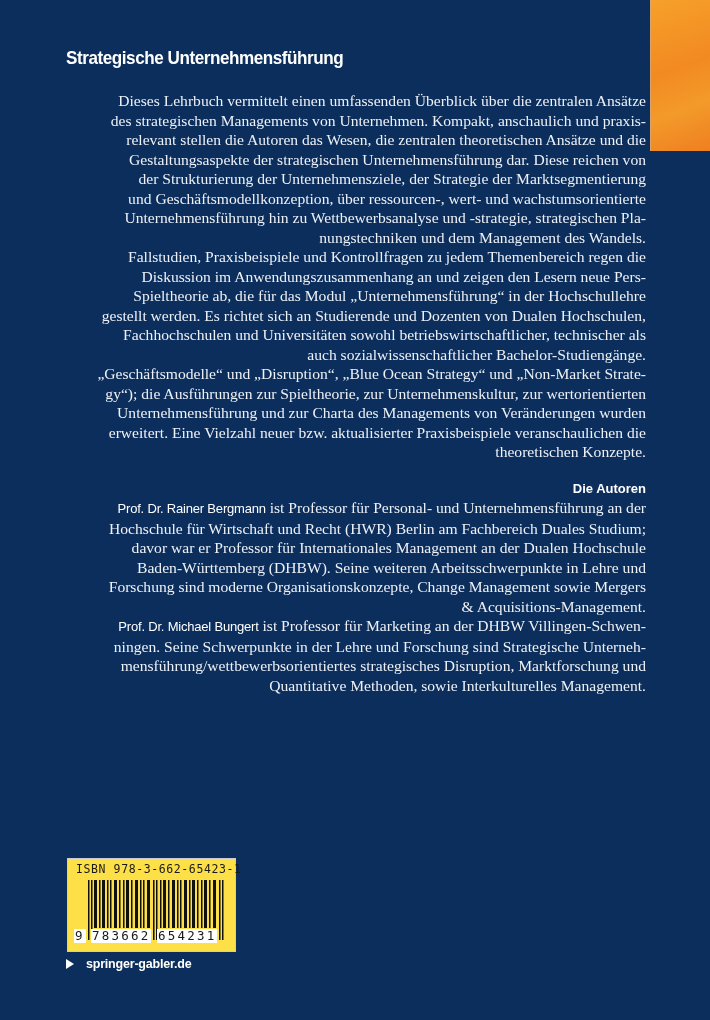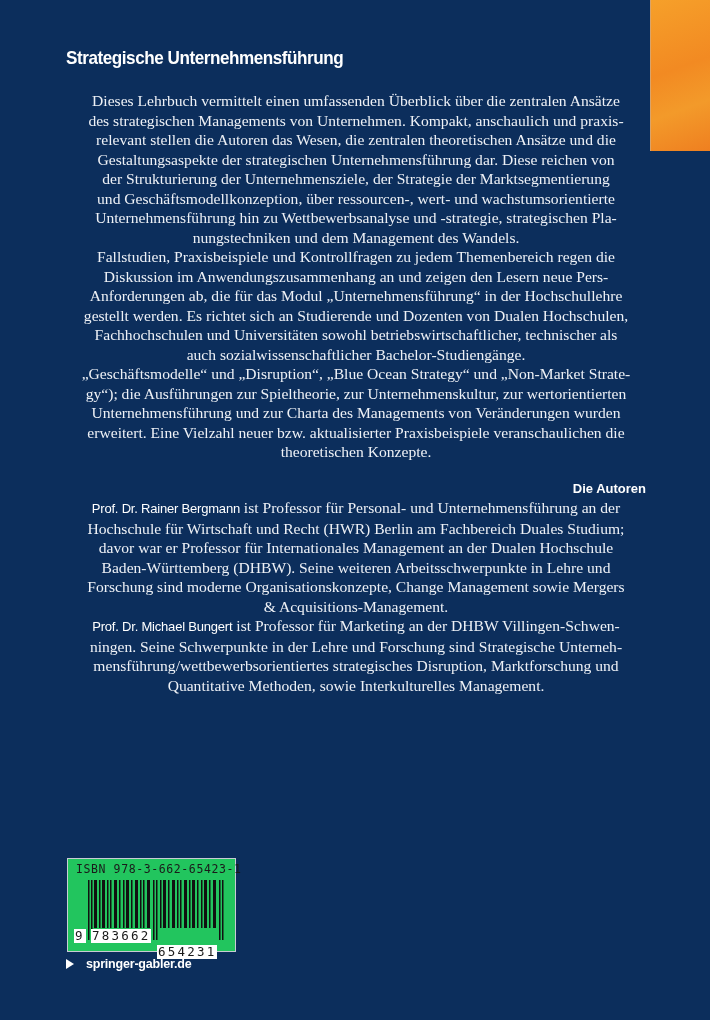--- a/index.html
+++ b/index.html
@@ -39,21 +39,21 @@
       margin: 0 0 19px 0;
       line-height: 28px;
       color: #ffffff;
     }
     .para {
       font-family: "Liberation Serif", serif;
       font-size: 15.6px;
       line-height: 19.5px;
       margin: 0;
       color: #eef1f6;
-      text-align: center;
+      text-align: right;
     }
     .line {
       display: block;
       white-space: nowrap;
     }
     .authors-heading {
       font-family: "Liberation Sans", sans-serif;
       font-weight: bold;
       font-size: 13px;
       line-height: 19.5px;
@@ -67,21 +67,21 @@
       font-size: 13px;
       letter-spacing: -0.2px;
       color: #ffffff;
     }
     .barcode-box {
       position: absolute;
       left: 67px;
       top: 858px;
       width: 169px;
       height: 94px;
-      background: #22c55e;
+      background: #fde047;
       border: 1px solid #c8ccd4;
       box-sizing: border-box;
     }
     .isbn-text {
       position: absolute;
       left: 8px;
       top: 3px;
       font-family: "DejaVu Sans Mono", monospace;
       font-size: 11.5px;
       letter-spacing: 0.6px;
@@ -143,21 +143,21 @@
     <span class="line">Gestaltungsaspekte der strategischen Unternehmensführung dar. Diese reichen von</span>
     <span class="line">der Strukturierung der Unternehmensziele, der Strategie der Marktsegmentierung</span>
     <span class="line">und Geschäftsmodellkonzeption, über ressourcen-, wert- und wachstumsorientierte</span>
     <span class="line">Unternehmensführung hin zu Wettbewerbsanalyse und -strategie, strategischen Pla-</span>
     <span class="line">nungstechniken und dem Management des Wandels.</span>
   </p>
 
   <p class="para">
     <span class="line">Fallstudien, Praxisbeispiele und Kontrollfragen zu jedem Themenbereich regen die</span>
     <span class="line">Diskussion im Anwendungszusammenhang an und zeigen den Lesern neue Pers-</span>
-    <span class="line">Anforderungen ab, die für das Modul „Unternehmensführung“ in der Hochschullehre</span>
+    <span class="line">Spieltheorie ab, die für das Modul „Unternehmensführung“ in der Hochschullehre</span>
     <span class="line">gestellt werden. Es richtet sich an Studierende und Dozenten von Dualen Hochschulen,</span>
     <span class="line">Fachhochschulen und Universitäten sowohl betriebswirtschaftlicher, technischer als</span>
     <span class="line">auch sozialwissenschaftlicher Bachelor-Studiengänge.</span>
   </p>
 
   <p class="para">
     <span class="line">„Geschäftsmodelle“ und „Disruption“, „Blue Ocean Strategy“ und „Non-Market Strate-</span>
     <span class="line">gy“); die Ausführungen zur Spieltheorie, zur Unternehmenskultur, zur wertorientierten</span>
     <span class="line">Unternehmensführung und zur Charta des Managements von Veränderungen wurden</span>
     <span class="line">erweitert. Eine Vielzahl neuer bzw. aktualisierter Praxisbeispiele veranschaulichen die</span>
@@ -218,19 +218,19 @@
       <rect x="113" y="0" width="1.5" height="48"></rect>
       <rect x="116" y="0" width="3" height="48"></rect>
       <rect x="121" y="0" width="1.5" height="48"></rect>
       <rect x="125" y="0" width="3" height="48"></rect>
       <rect x="131" y="0" width="1.5" height="60"></rect>
       <rect x="134" y="0" width="1.5" height="60"></rect>
     </g>
   </svg>
   <span class="ean-digits" style="left:6px;">9</span>
   <span class="ean-digits" style="left:23px;">783662</span>
-  <span class="ean-digits" style="left:89px;margin-top:16px;">654231</span>
+  <span class="ean-digits" style="left:89px;">654231</span>
 </div>
 
 <div class="footer-link">
   <span class="triangle"></span>
   <span>springer-gabler.de</span>
 </div>
 
 </body></html>

